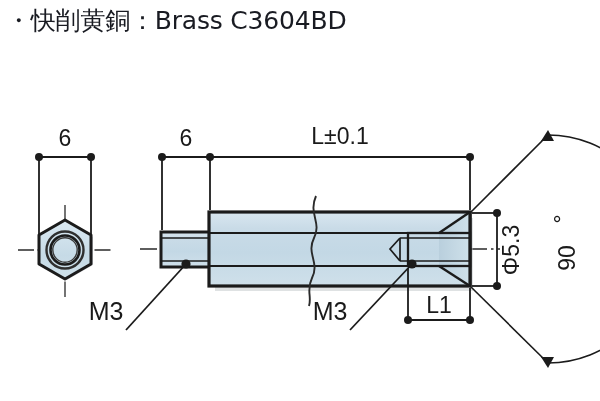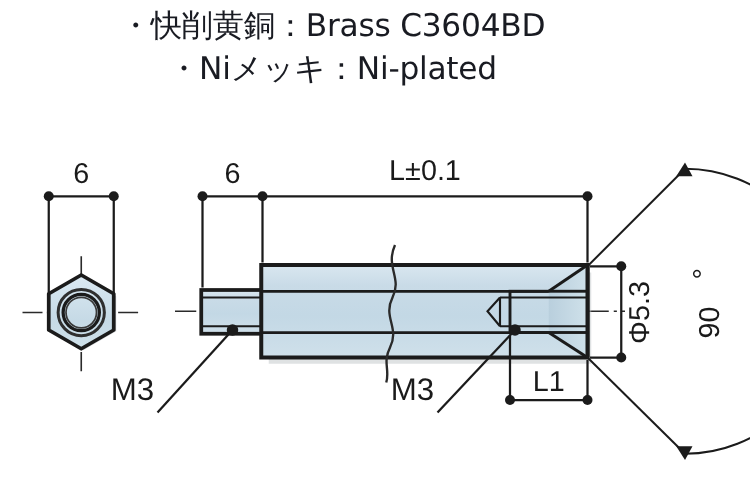--- a/index.html
+++ b/index.html
@@ -13,21 +13,20 @@
     height: 401px;
     overflow: hidden;
     font-family: "Liberation Sans", "DejaVu Sans", sans-serif;
     color: #1a1a1a;
   }
   #sheet {
     position: relative;
     width: 600px;
     height: 401px;
     background: #ffffff;
-    text-align: center;
   }
   .notes {
     position: absolute;
     left: 6px;
     top: 4px;
     width: 520px;
   }
   .note-line {
     font-size: 25px;
     line-height: 34px;
@@ -54,21 +53,20 @@
     fill: #1a1a1a;
   }
 </style>
 </head>
 <body>
 
 <div id="sheet">
 
   <div class="notes">
     <div class="note-line">・快削黄銅：Brass C3604BD</div>
-    <div class="note-line">・Niメッキ：Ni-plated</div>
   </div>
 
   <svg id="drawing" viewBox="0 0 600 401">
     <defs>
       <linearGradient id="bodyGrad" x1="0" y1="0" x2="0" y2="1">
         <stop offset="0%" stop-color="#d9e7f0"></stop>
         <stop offset="22%" stop-color="#c9dbe7"></stop>
         <stop offset="55%" stop-color="#c3d8e5"></stop>
         <stop offset="100%" stop-color="#cfe0ea"></stop>
       </linearGradient>

